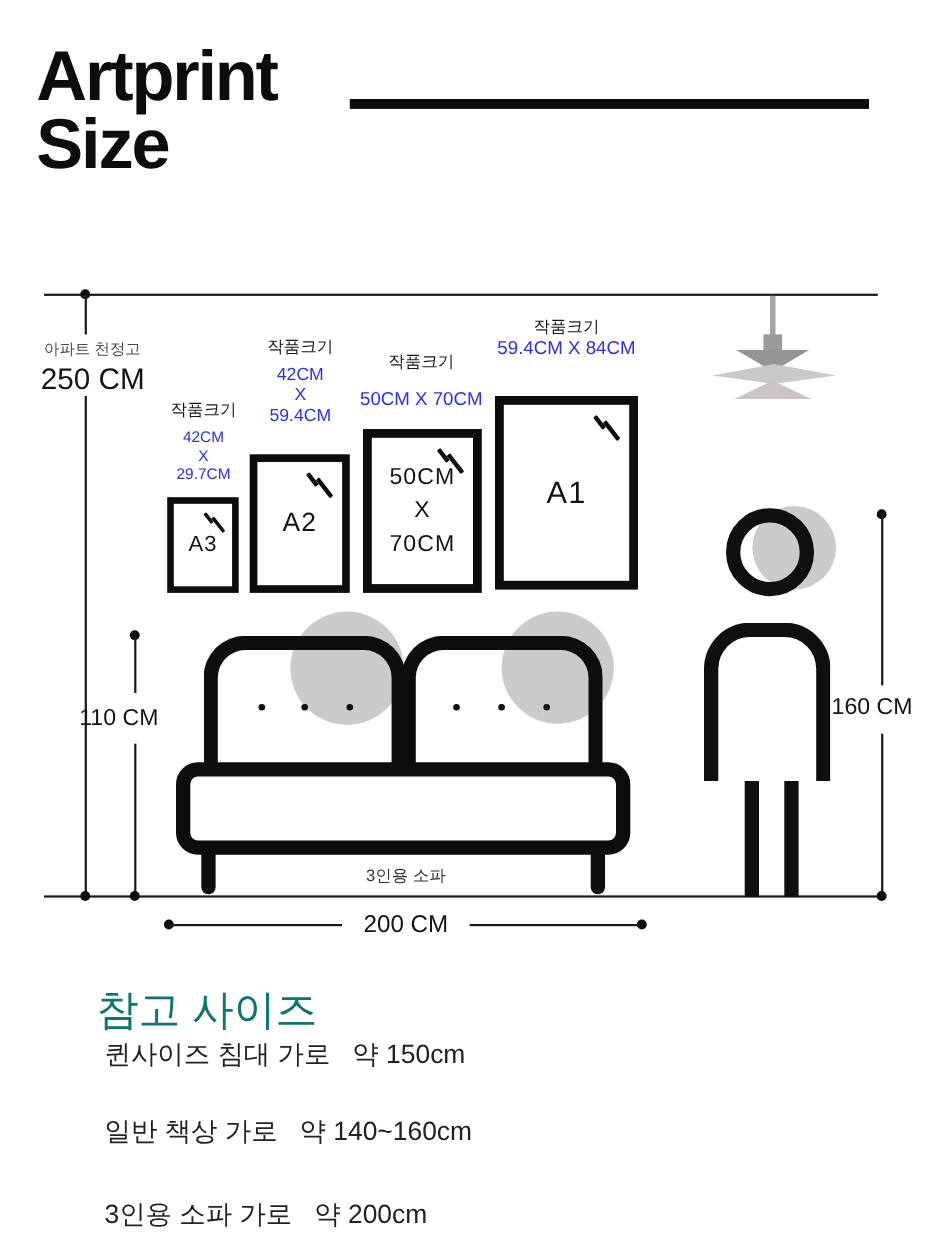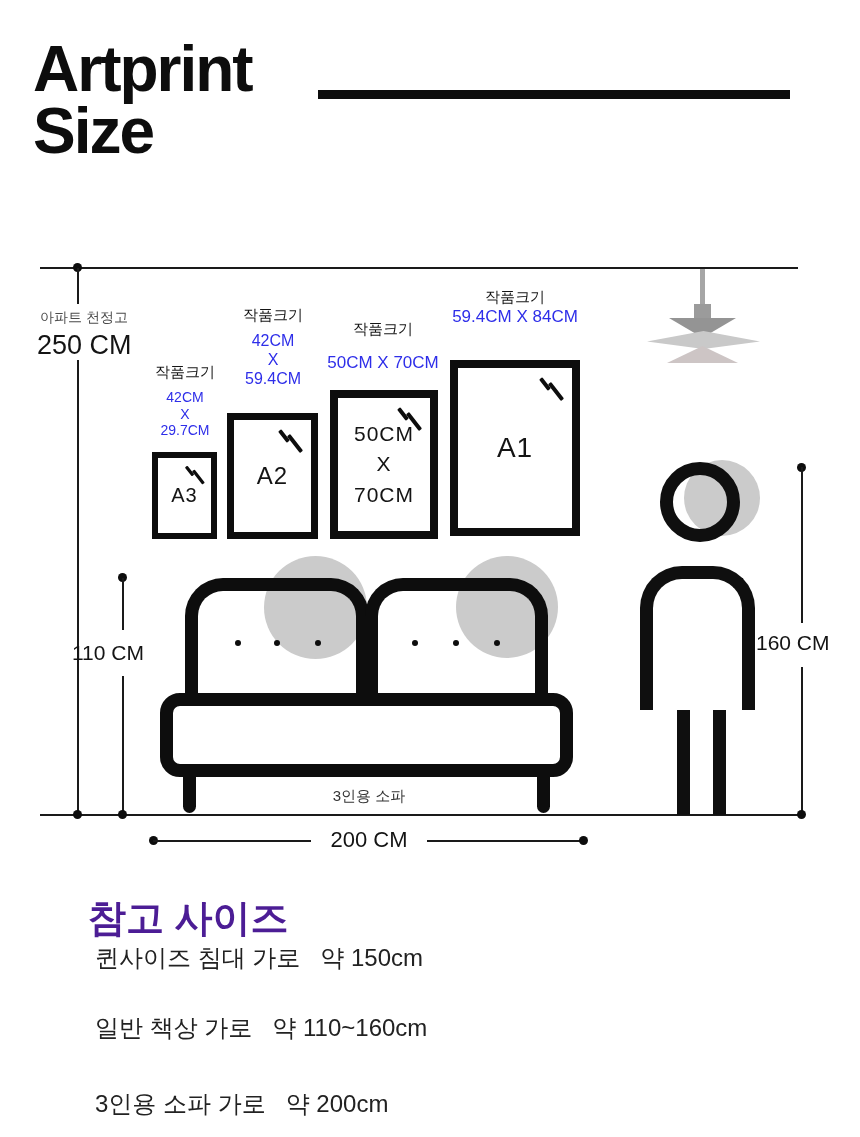--- a/index.html
+++ b/index.html
@@ -89,21 +89,21 @@
   
   .head-bg{left:684px;top:460px;width:76px;height:76px;}
   .head-ring{position:absolute;left:660px;top:462px;width:80px;height:80px;box-sizing:border-box;
              border:13px solid #0f0f0f;border-radius:50%;}
   .torso{position:absolute;left:640px;top:566px;width:115px;height:144px;box-sizing:border-box;
          border:13px solid #0f0f0f;border-bottom:none;border-radius:42px 42px 0 0;}
   .pleg{position:absolute;width:13px;height:105px;background:#0f0f0f;}
   .pleg-l{left:677px;top:710px;} .pleg-r{left:713px;top:710px;}
 
   
-  .ref-heading{left:88px;top:893px;font-size:38px;font-weight:bold;color:#4c1d95;}
+  .ref-heading{left:88px;top:893px;font-size:38px;font-weight:normal;color:#0f766e;}
   .ref-item{position:absolute;left:95px;font-size:24px;color:#222;white-space:pre;}
   .ref-1{top:942px;} .ref-2{top:1012px;} .ref-3{top:1088px;}
 </style>
 </head>
 <body>
 
 <div class="canvas">
 
   <div class="abs title">Artprint
 Size</div>
@@ -227,16 +227,16 @@
   </div>
 
   <div class="dot" style="left:797px;top:463px;"></div>
   <div class="vline v160a"></div>
   <div class="abs dim-160">160 CM</div>
   <div class="vline v160b"></div>
   <div class="dot" style="left:797px;top:810px;"></div>
 
   <div class="abs ref-heading">참고 사이즈</div>
   <div class="ref-item ref-1">퀸사이즈 침대 가로   약 150cm</div>
-  <div class="ref-item ref-2">일반 책상 가로   약 110~160cm</div>
+  <div class="ref-item ref-2">일반 책상 가로   약 140~160cm</div>
   <div class="ref-item ref-3">3인용 소파 가로   약 200cm</div>
 
 </div>
 
 </body></html>

